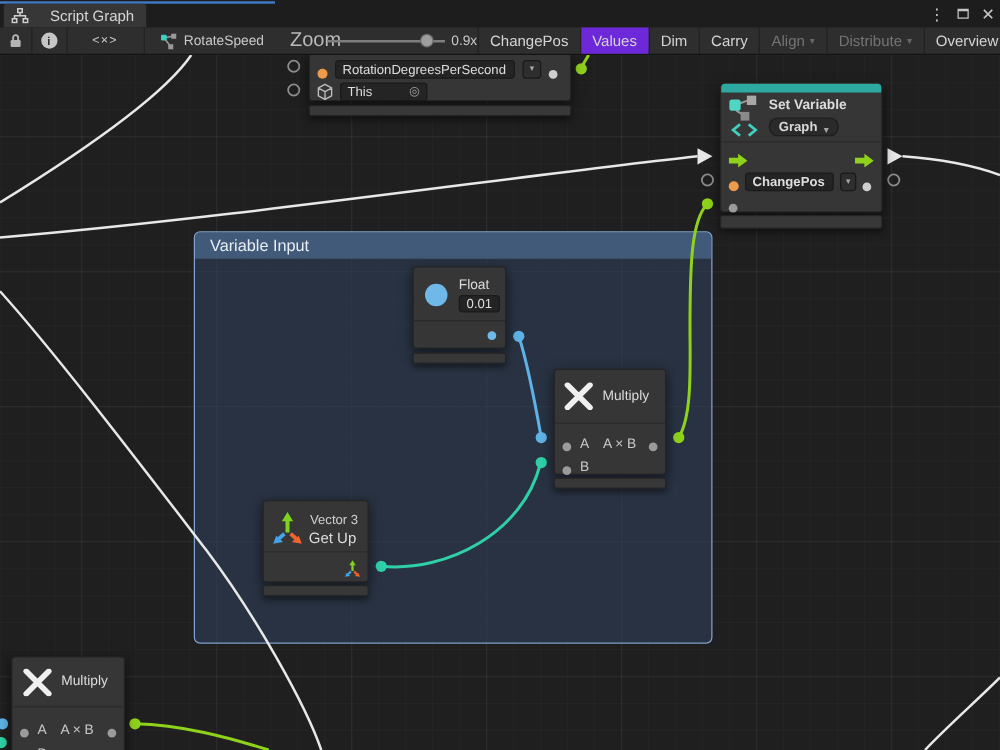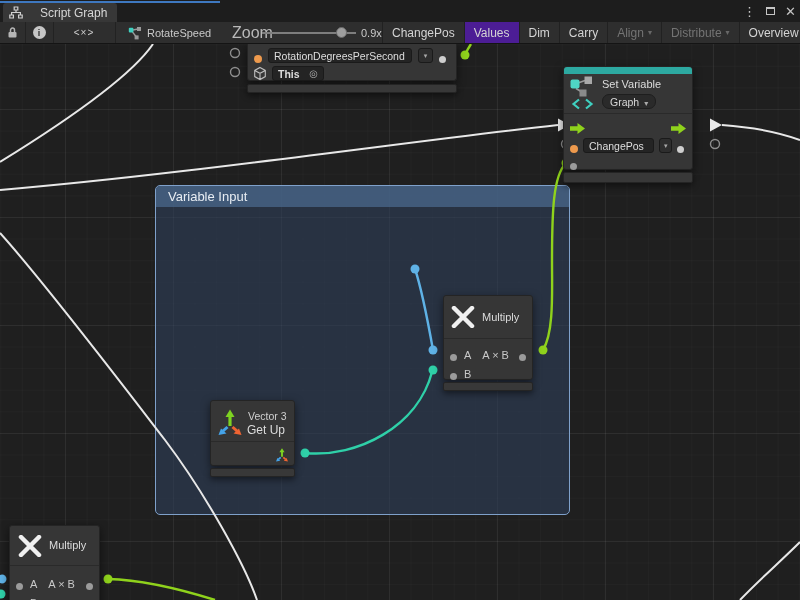--- a/index.html
+++ b/index.html
@@ -19,21 +19,21 @@
   #toolbar{position:absolute;left:0;top:22px;width:800px;height:22px;background:#2e2e2e;
            border-bottom:1px solid #141414;box-sizing:border-box;font-size:12px;color:#cfcfcf;}
   .tbtn{position:absolute;top:0;height:21px;display:flex;align-items:center;justify-content:center;border-right:1px solid #222;}
   #rotgroup{position:absolute;left:128px;top:0;height:21px;display:flex;align-items:center;gap:5px;font-size:11px;color:#c9c9c9;}
   #zoomlabel{position:absolute;left:232px;top:0;height:21px;display:flex;align-items:center;font-size:16px;color:#b9b9b9;}
   #slider-track{position:absolute;left:262px;top:10px;width:94px;height:1.5px;background:#7e7e7e;}
   #slider-handle{position:absolute;left:336px;top:5px;width:11px;height:11px;border-radius:50%;background:#9e9e9e;border:1px solid #6a6a6a;box-sizing:border-box;}
   #zoomval{position:absolute;left:361px;top:0;height:21px;display:flex;align-items:center;font-size:11px;color:#c9c9c9;}
   #rightbtns{position:absolute;left:382px;top:0;height:21px;display:flex;}
   .rbtn{display:flex;align-items:center;gap:4px;padding:0 9px;border-left:1px solid #212121;font-size:12px;color:#d4d4d4;white-space:nowrap;}
-  .rbtn.active{background:#4c1d95;}
+  .rbtn.active{background:#6d28d9;}
   .rbtn.disabled{color:#747474;}
   .caret{font-size:8px;line-height:1;color:#a9a9a9;}
   .rbtn.disabled .caret{color:#686868;}
   
   #canvas{position:absolute;left:0;top:44px;width:800px;height:556px;overflow:hidden;background-color:#1f1f1f;
     background-image:
       linear-gradient(rgba(255,255,255,0.05) 1px, transparent 1px),
       linear-gradient(90deg, rgba(255,255,255,0.05) 1px, transparent 1px),
       linear-gradient(rgba(255,255,255,0.02) 1px, transparent 1px),
       linear-gradient(90deg, rgba(255,255,255,0.02) 1px, transparent 1px);
@@ -205,30 +205,30 @@
           </span>
           <span class="caretbox">
             <span class="caret">▾</span>
           </span>
           <span class="dot white" style="margin-left:auto;"></span>
         </div>
         <div class="hrow" style="height:18px;padding:0 10px 0 5px;gap:5px;">
           <svg width="14" height="15" viewBox="0 0 14 15">
             <path d="M7,1.5 L12.3,4.4 L12.3,10.6 L7,13.5 L1.7,10.6 L1.7,4.4 Z M1.7,4.4 L7,7.3 L12.3,4.4 M7,7.3 L7,13.5" stroke="#bdbdbd" stroke-width="1.1" fill="none"></path>
           </svg>
-          <span class="field" style="width:52px;justify-content:space-between;font-weight:bold;">
+          <span class="field" style="width:70px;justify-content:space-between;">
             <span>This</span>
             <span style="color:#aaa;font-size:10px;">◎</span>
           </span>
         </div>
       </div>
       <div class="node-footer" style="top:40px;"></div>
     </div>
 
-    <div class="node" style="left:563px;top:22px;width:130px;height:117px;">
+    <div class="node" style="left:576px;top:22px;width:130px;height:117px;font-weight:bold;">
       <div class="node-main" style="top:0;height:104px;border-radius:4px 4px 3px 3px;">
         <div id="setvar-bar"></div>
         <svg width="26" height="34" viewBox="0 0 26 34" style="position:absolute;left:6px;top:9px;">
           <path d="M8,7 L15,4.5 M6,12.5 L11,15.5" stroke="#9a9a9a" stroke-width="1.5"></path>
           <rect x="0.5" y="3.5" width="9" height="9" rx="2" fill="#4fd6c4"></rect>
           <rect x="14.5" y="0.5" width="7.5" height="7.5" fill="#a8a8a8"></rect>
           <rect x="9.5" y="13.5" width="7" height="7" fill="#8a8a8a"></rect>
           <path d="M9,23.5 l-5.5,4.5 5.5,4.5 M16,23.5 l5.5,4.5 -5.5,4.5" stroke="#3fd0c0" stroke-width="2.2" fill="none"></path>
         </svg>
         <div class="ntitle" style="position:absolute;left:38px;top:11px;">Set Variable</div>
@@ -255,20 +255,32 @@
           </span>
           <span class="dot white" style="margin-left:auto;"></span>
         </div>
         <div class="hrow" style="position:absolute;left:0;right:0;top:89px;height:14px;padding:0 6px;">
           <span class="dot gray"></span>
         </div>
       </div>
       <div class="node-footer" style="top:106px;height:11px;"></div>
     </div>
 
+    <div class="node" style="left:330px;top:169px;width:75px;height:79px;">
+      <div class="node-main" style="top:0;height:66px;">
+        <div style="position:absolute;left:9px;top:13px;width:18px;height:18px;border-radius:50%;background:#6fb9e8;"></div>
+        <div class="ntitle" style="position:absolute;left:36px;top:8px;">Float</div>
+        <div class="field" style="position:absolute;left:36px;top:22px;width:33px;height:14px;justify-content:center;">
+          <span>0.01</span>
+        </div>
+        <div style="position:absolute;left:0;right:0;top:42px;border-top:1px solid #2a2a2a;"></div>
+        <span class="dot blue" style="position:absolute;right:7px;top:51px;"></span>
+      </div>
+      <div class="node-footer" style="top:69px;"></div>
+    </div>
 
     <div class="node" style="left:443px;top:251px;width:90px;height:97px;">
       <div class="node-main" style="top:0;height:85px;">
         <svg width="24" height="22" viewBox="0 0 24 22" style="position:absolute;left:7px;top:10px;">
           <path d="M3,2 L21,20 M21,2 L3,20" stroke="#f0f0f0" stroke-width="4.5" stroke-linecap="round"></path>
         </svg>
         <div class="ntitle" style="position:absolute;left:38px;top:15px;">Multiply</div>
         <div style="position:absolute;left:0;right:0;top:42px;border-top:1px solid #2a2a2a;"></div>
         <div class="hrow" style="position:absolute;left:0;right:0;top:46px;height:19px;padding:0 6px;gap:7px;">
           <span class="dot gray"></span>

